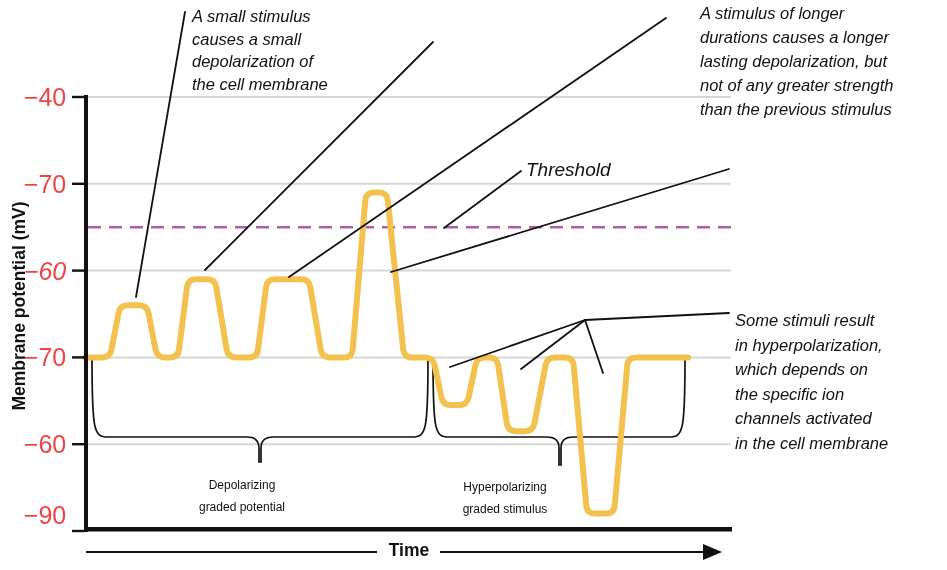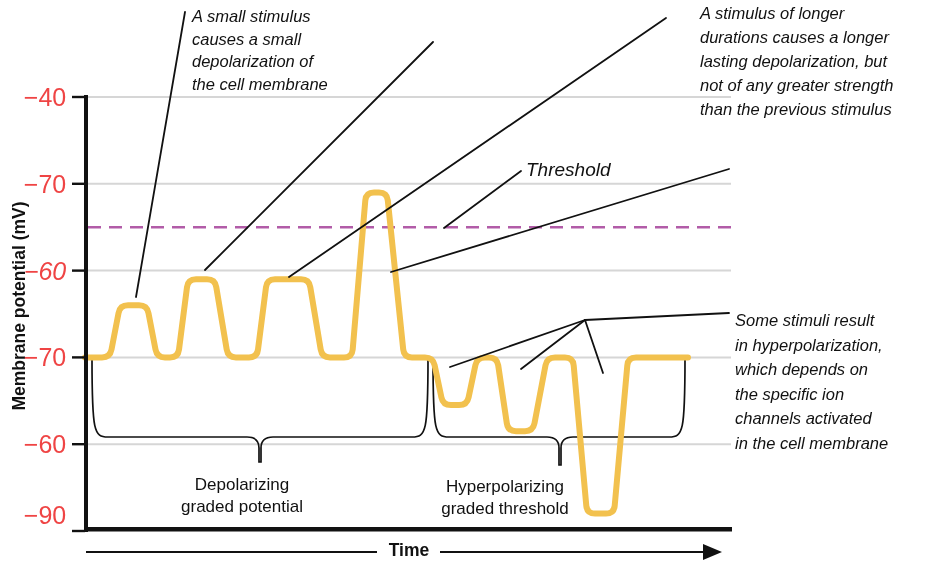--- a/index.html
+++ b/index.html
@@ -9,21 +9,21 @@
   }
   #graph-canvas{position:absolute;left:0;top:0;}
   .txt{position:absolute;white-space:pre-line;color:#111111;}
   .annotation{font-size:16.5px;font-style:italic;}
   #ann-small{left:192px;top:5px;width:210px;line-height:22.5px;}
   #ann-larger{left:443px;top:4px;width:180px;line-height:23px;}
   #ann-longer{left:676px;top:1px;width:270px;line-height:24px;margin-left:24px;}
   #ann-threshold{left:526px;top:159px;width:110px;font-size:19px;}
   #ann-above{left:735px;top:157px;width:212px;line-height:24.5px;}
   #ann-some{left:735px;top:288px;width:212px;line-height:24.5px;margin-top:20px;}
-  .section-label{font-size:17px;line-height:22px;text-align:center;}
+  .section-label{font-size:12px;line-height:22px;text-align:center;}
   #label-depol{left:148px;top:474px;width:188px;}
   #label-hyper{left:411px;top:476px;width:188px;}
   #x-axis-title{left:377px;top:540px;width:64px;text-align:center;font-weight:bold;font-size:17.5px;}
   #y-axis-title{left:19px;top:306px;transform:translate(-50%,-50%) rotate(-90deg);
     white-space:nowrap;font-weight:bold;font-size:17.5px;}
   .ytick{position:absolute;left:18px;width:54px;text-align:center;font-size:25px;line-height:22px;color:#ef4444;}
 </style>
 </head>
 <body>
 
@@ -74,21 +74,21 @@
   <div class="txt annotation" id="ann-some">Some stimuli result
 in hyperpolarization,
 which depends on
 the specific ion
 channels activated
 in the cell membrane</div>
 
   <div class="txt section-label" id="label-depol">Depolarizing
 graded potential</div>
   <div class="txt section-label" id="label-hyper">Hyperpolarizing
-graded threshold</div>
+graded stimulus</div>
 
   <div class="txt" id="y-axis-title">Membrane potential (mV)</div>
   <div class="txt" id="x-axis-title">Time</div>
 
   <div id="y-tick-labels">
       <div class="ytick" style="top: 86px;">−40</div>
       <div class="ytick" style="top: 172.8px;">−70</div>
       <div class="ytick" style="top: 259.6px; font-style: italic;">−60</div>
       <div class="ytick" style="top: 346.4px;">−70</div>
       <div class="ytick" style="top: 433.2px;">−60</div>

